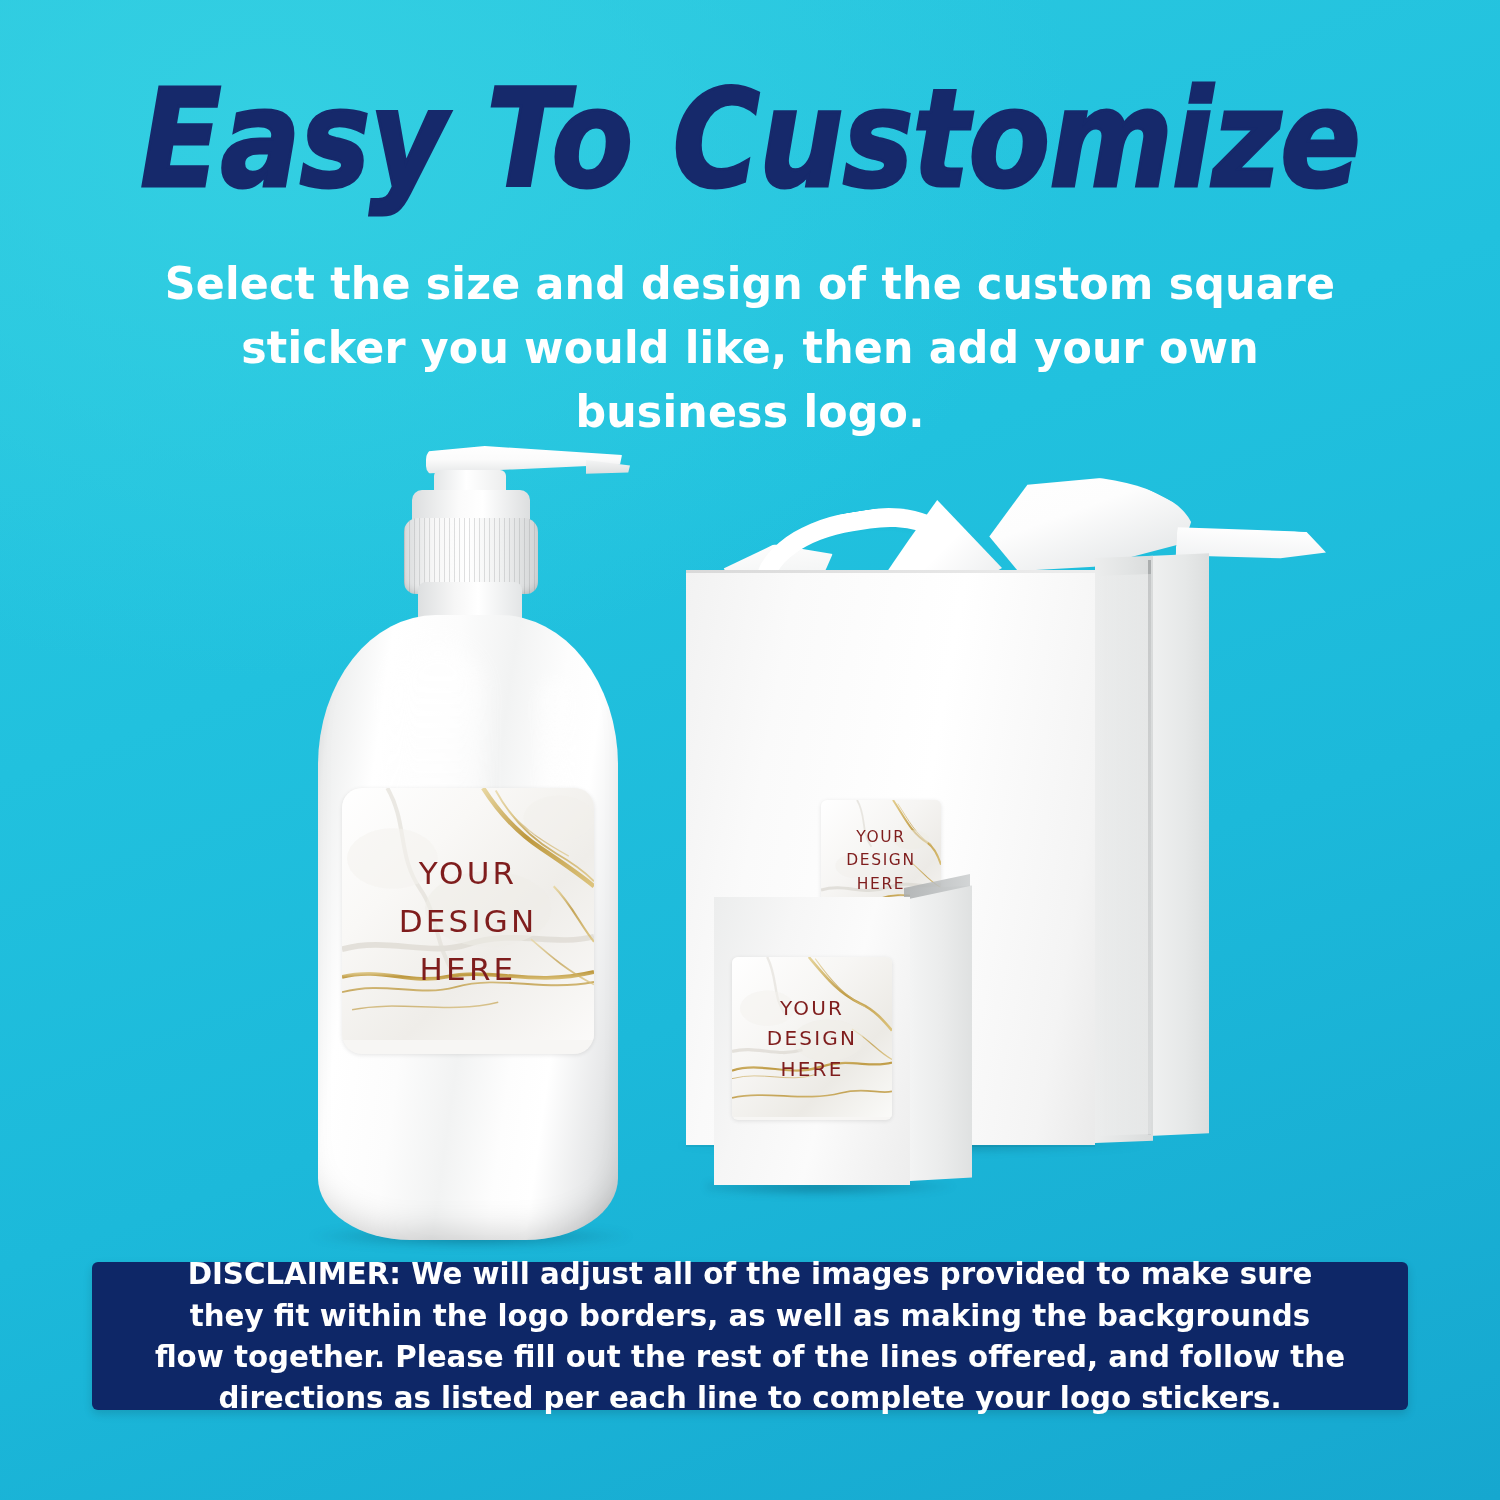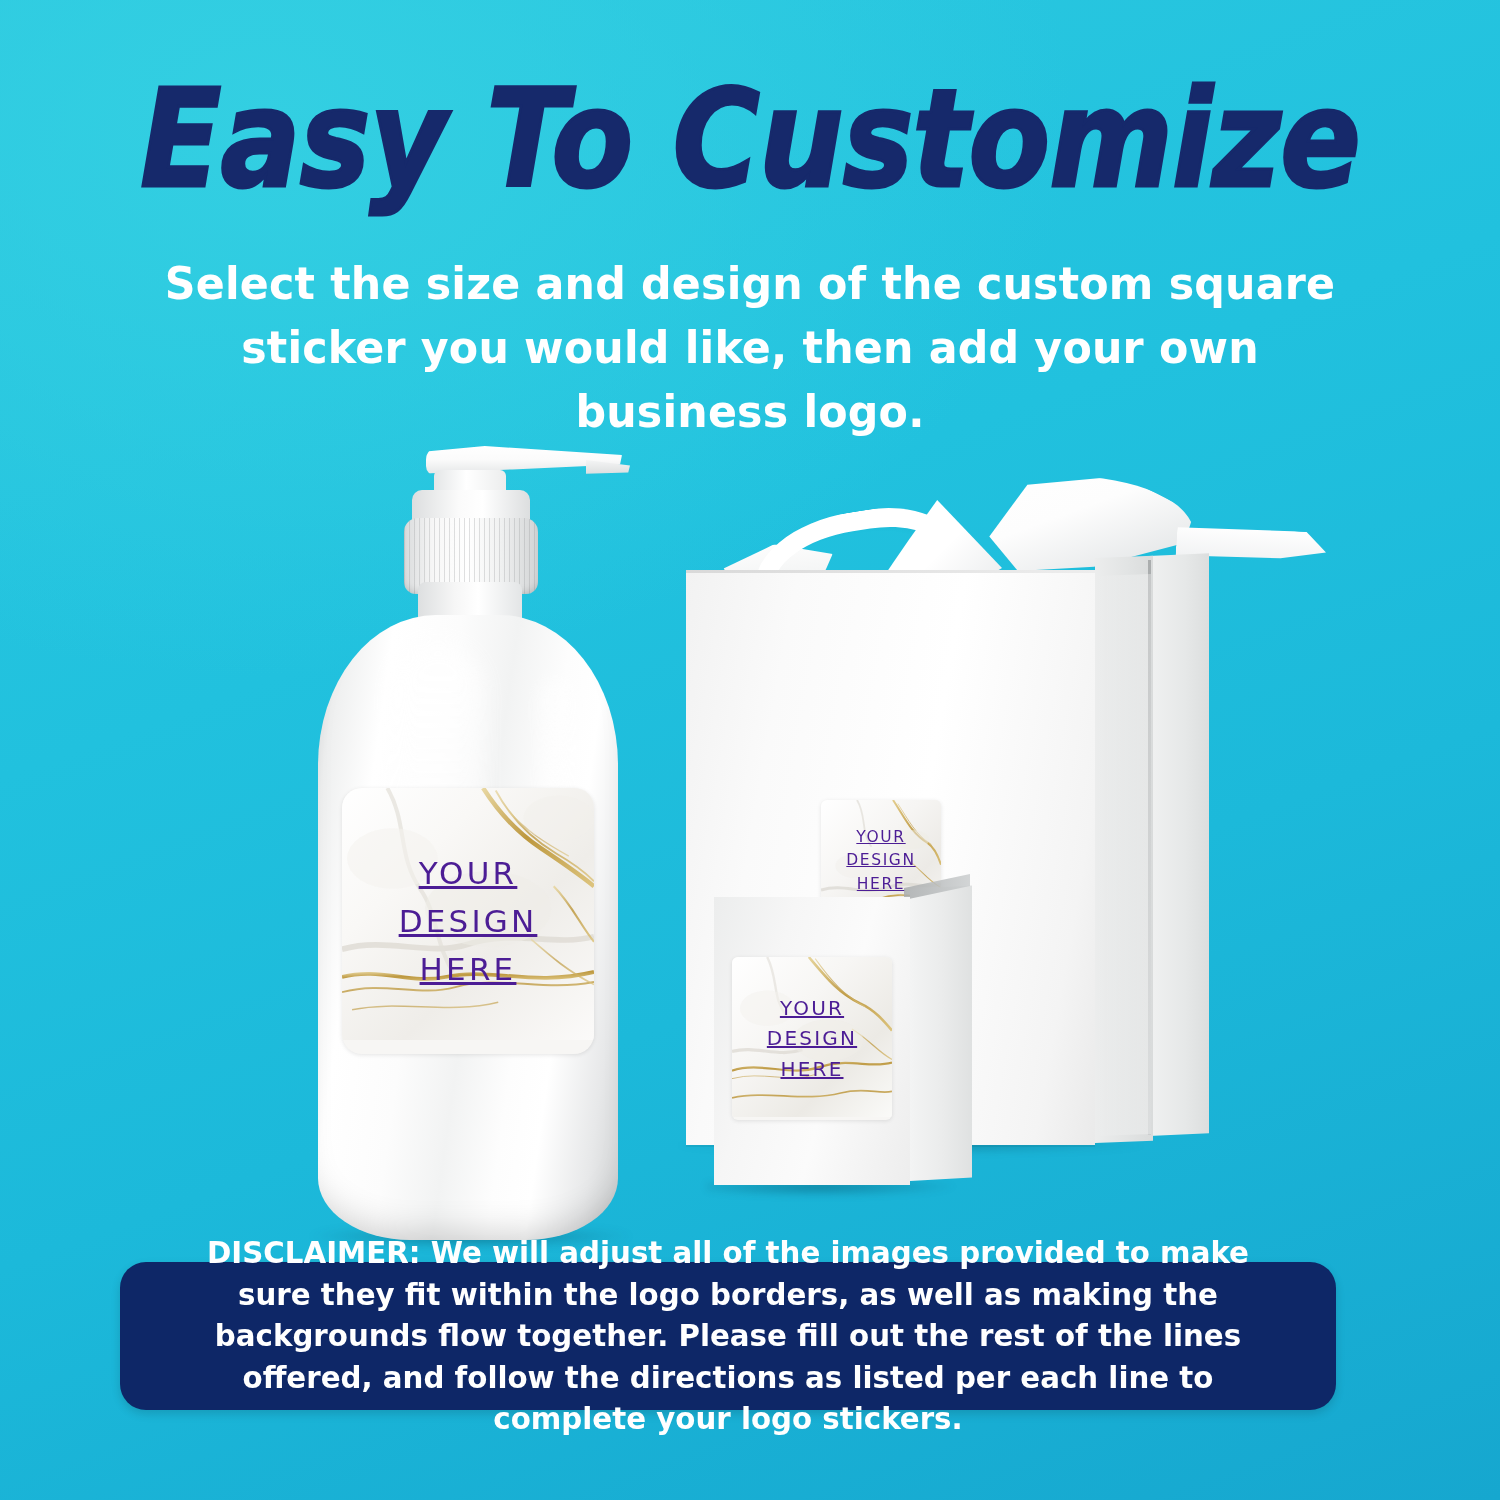--- a/index.html
+++ b/index.html
@@ -116,21 +116,21 @@
   .sticker{
     position:relative;overflow:hidden;border-radius:6px;
     background-color:#f7f6f4;
     box-shadow:0 1px 4px rgba(0,0,0,.10);
   }
   .marble{position:absolute;inset:0;}
   .sticker .label-text{
     position:absolute;inset:0;display:flex;flex-direction:column;
     align-items:center;justify-content:center;
     font-family:"DejaVu Sans", sans-serif;font-weight:400;
-    color:#4c1d95;text-align:center;text-decoration:underline;
+    color:#7f1d1d;text-align:center;
   }
   .sticker .label-text span{display:block;}
 
   .gb-sticker{
     position:absolute;left:135px;top:320px;width:120px;height:122px;
   }
   .gb-sticker .label-text{font-size:15.5px;line-height:1.52;letter-spacing:1.6px;}
 
   
   .carton{position:absolute;left:714px;top:493px;width:265px;height:300px;}
@@ -219,25 +219,24 @@
     clip-path:polygon(0% 0%, 100% 34%, 96% 78%, 0% 86%);
   }
   .bt-label{
     position:absolute;left:42px;top:358px;width:252px;height:266px;
     border-radius:20px;
   }
   .bt-label .label-text{font-size:31px;line-height:1.55;letter-spacing:3.2px;}
 
   
   .disclaimer{
-    position:absolute;left:92px;top:1262px;width:1216px;height:148px;
-    background:#0e2767;border-radius:26px;
+    position:absolute;left:92px;top:1262px;width:1316px;height:148px;
+    background:#0e2767;border-radius:6px;
     display:flex;align-items:center;justify-content:center;
     box-shadow:0 4px 10px rgba(0,0,0,.14);
-    margin-left:28px;
   }
   .disclaimer p{
     margin:0;padding:0 36px;text-align:center;color:#ffffff;
     font-family:"DejaVu Sans", sans-serif;font-weight:700;
     font-size:30.5px;line-height:1.36;transform:scaleX(0.96);
   }
   .disclaimer b{font-weight:700;}
 </style>
 </head>
 <body>

